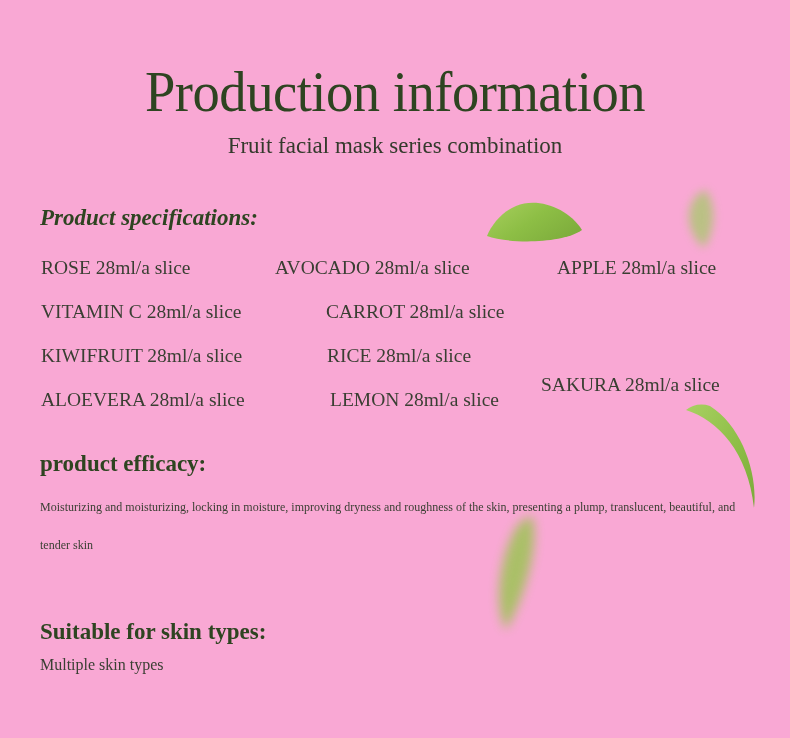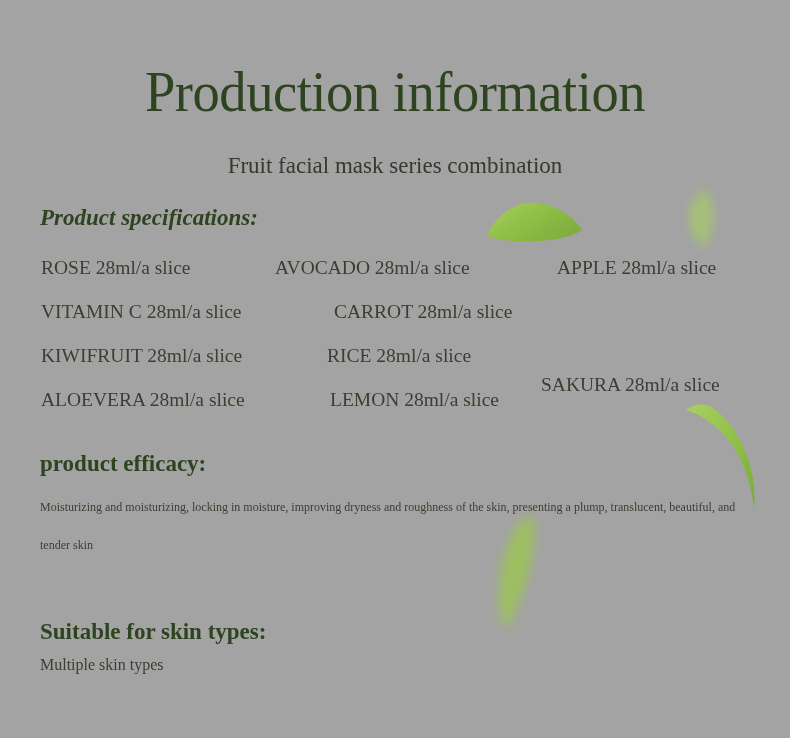--- a/index.html
+++ b/index.html
@@ -10,21 +10,21 @@
     width: 790px;
     height: 738px;
     background: #ffffff;
     font-family: "Liberation Serif", "DejaVu Serif", serif;
     overflow: hidden;
   }
   .page {
     position: relative;
     width: 790px;
     height: 738px;
-    background: #a3a3a3;
+    background: #f9a8d4;
     overflow: hidden;
   }
 
   
   .decor-layer {
     position: absolute;
     inset: 0;
     pointer-events: none;
     z-index: 0;
   }
@@ -82,21 +82,21 @@
     line-height: 1.05;
     font-weight: 400;
     letter-spacing: -0.5px;
     white-space: nowrap;
     transform: scaleX(0.94);
   }
 
   .subtitle {
     position: absolute;
     left: 0;
-    top: 152px;
+    top: 132px;
     width: 790px;
     text-align: center;
     color: #343a2c;
     font-size: 23px;
     line-height: 1.2;
     font-weight: 400;
     white-space: nowrap;
   }
 
   .section-heading {
@@ -129,21 +129,21 @@
     line-height: 1;
     white-space: nowrap;
     top: 0;
   }
   
   .spec-row[data-row="0"] .spec-item:nth-child(1) { left: 41px; }
   .spec-row[data-row="0"] .spec-item:nth-child(2) { left: 275px; }
   .spec-row[data-row="0"] .spec-item:nth-child(3) { left: 557px; }
 
   .spec-row[data-row="1"] .spec-item:nth-child(1) { left: 41px; }
-  .spec-row[data-row="1"] .spec-item:nth-child(2) { left: 334px; }
+  .spec-row[data-row="1"] .spec-item:nth-child(2) { left: 326px; }
 
   .spec-row[data-row="2"] .spec-item:nth-child(1) { left: 41px; }
   .spec-row[data-row="2"] .spec-item:nth-child(2) { left: 327px; }
   .spec-row[data-row="2"] .spec-item:nth-child(3) { left: 541px; margin-top: 29px; }
 
   .spec-row[data-row="3"] .spec-item:nth-child(1) { left: 41px; }
   .spec-row[data-row="3"] .spec-item:nth-child(2) { left: 330px; }
 
   .efficacy-body {
     position: absolute;

